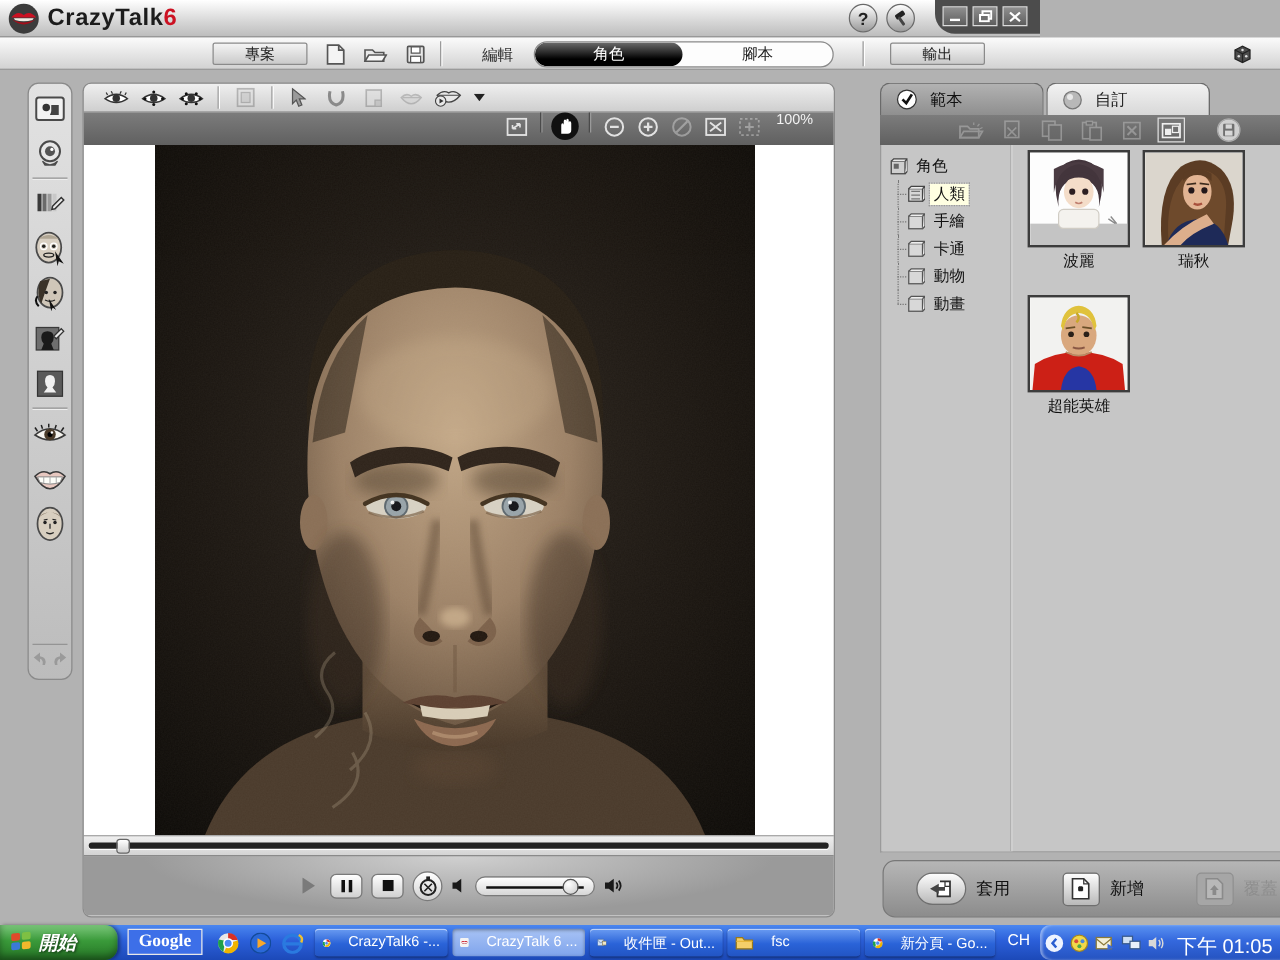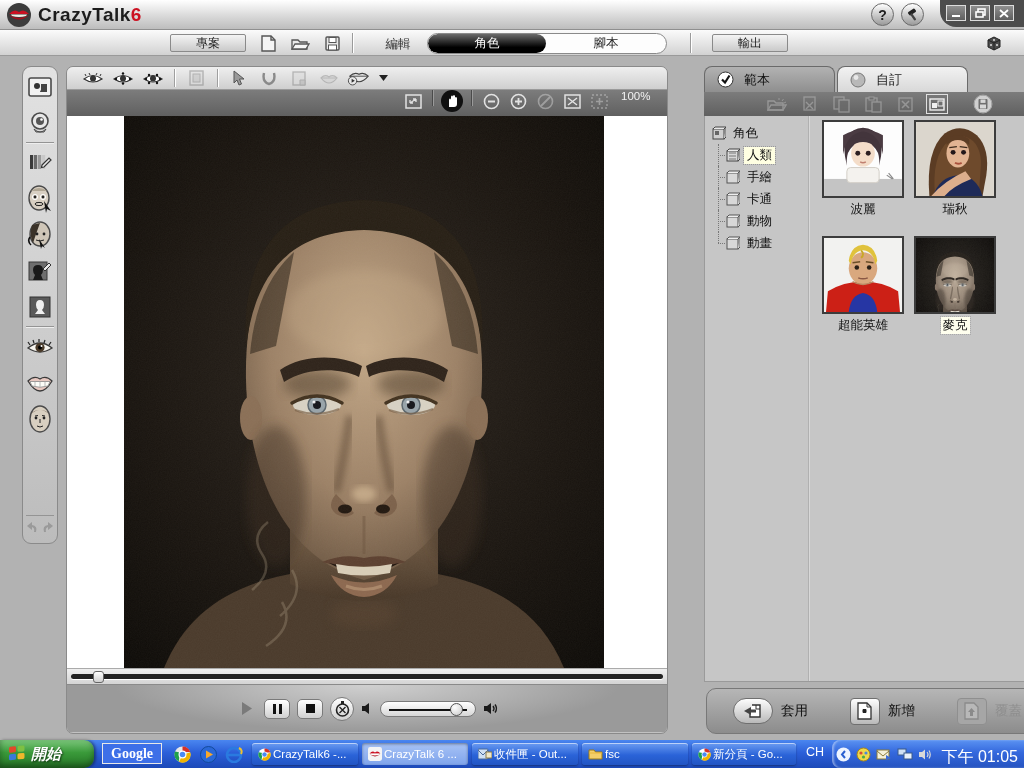--- a/index.html
+++ b/index.html
@@ -1,20 +1,20 @@
 <!DOCTYPE html>
 <html><head>
 <meta charset="utf-8">
 <style>
   * { box-sizing: border-box; margin: 0; padding: 0; }
   html,body { width:1024px; height:768px; overflow:hidden; }
   body { font-family:"Liberation Sans", sans-serif; background:#b2b2b2; position:relative; }
 
   
-  #titlebar { position:absolute; left:0; top:0; width:1024px; height:30px;
+  #titlebar { position:absolute; left:0; top:0; width:832px; height:30px;
     background:linear-gradient(#ffffff,#d6d6d6 60%,#bdbdbd); border-bottom:1px solid #8f8f8f; }
   #app-logo { position:absolute; left:6px; top:2px; width:26px; height:26px; }
   #app-title { position:absolute; left:38px; top:4px; font-size:19px; font-weight:bold; color:#1c1c1c; letter-spacing:0.5px; }
   #app-title .ver { color:#cc1122; }
   .tb-round { position:absolute; top:3px; width:23px; height:23px; border-radius:50%;
     background:linear-gradient(#ffffff,#9a9a9a); border:1px solid #6a6a6a;
     display:flex; align-items:center; justify-content:center; font-weight:bold; font-size:14px; color:#222; cursor:default; }
   #win-corner { position:absolute; right:0; top:0; width:84px; height:27px; background:#4c4c4c; border-bottom-left-radius:16px; }
   .win-btn { position:absolute; top:5px; width:20px; height:16px; background:linear-gradient(#8f8f8f,#5e5e5e);
     border:1px solid #dcdcdc; display:flex; align-items:center; justify-content:center; }
@@ -117,21 +117,21 @@
   #start-btn { position:absolute; left:0; top:0; width:94px; height:28px; border-radius:0 10px 10px 0;
     background:linear-gradient(#7bc77b,#3a9a3a 45%,#257425); box-shadow:inset 0 -3px 6px rgba(0,0,0,.35), 2px 0 3px rgba(0,0,0,.4);
     display:flex; align-items:center; gap:5px; padding-left:8px; color:#fff; font-size:15px; font-weight:bold; font-style:italic;
     text-shadow:1px 1px 2px rgba(0,0,0,.6); }
   #google-box { position:absolute; left:102px; top:3px; width:60px; height:21px; background:#3d6fe8;
     border:1px solid #e8e8e8; display:flex; align-items:center; justify-content:center;
     color:#fff; font-family:"Liberation Serif", serif; font-size:14px; font-weight:bold; }
   .ql-ico { position:absolute; top:4px; width:20px; height:20px; display:flex; align-items:center; justify-content:center; }
   .task { position:absolute; top:3px; height:22px; border-radius:3px;
     background:linear-gradient(#6b9cf2,#2a63d8 55%,#2255c4); box-shadow:inset 0 1px 0 rgba(255,255,255,.55), 0 1px 2px rgba(0,0,0,.35);
-    color:#fff; font-size:11.5px; display:flex; align-items:center; gap:2px; padding:0 6px; white-space:nowrap; overflow:hidden; }
+    color:#fff; font-size:11.5px; display:flex; align-items:center; gap:14px; padding:0 6px; white-space:nowrap; overflow:hidden; }
   .task.active { background:linear-gradient(#a8c3f5,#7fa4ec); box-shadow:inset 0 1px 3px rgba(0,0,0,.4); color:#fff; }
   #tray { position:absolute; left:832px; top:0; width:192px; height:28px;
     background:linear-gradient(#5a92f2,#3468dd 45%,#2553c0); box-shadow:inset 2px 0 2px rgba(255,255,255,.4); border-radius:8px 0 0 8px;
     display:flex; align-items:center; gap:5px; padding-left:4px; }
   #lang-ind { position:absolute; left:806px; top:5px; color:#fff; font-size:12.5px; }
   #tray-time { position:absolute; right:6px; top:7px; color:#fff; font-size:16px; }
 </style>
 </head>
 <body>
 
@@ -746,28 +746,20 @@
         <span class="thumb-label">瑞秋</span>
       </div>
       <div class="thumb-cell" style="left:8px; top:120px">
         <div class="thumb">
             <svg viewBox="0 0 82 78">
               <use href="#thumb-hero"></use>
             </svg>
           </div>
         <span class="thumb-label">超能英雄</span>
       </div>
-      <div class="thumb-cell" style="left:100px; top:120px">
-        <div class="thumb">
-            <svg viewBox="0 0 480 552" preserveAspectRatio="xMidYMin slice" style="filter:saturate(.55) brightness(1.05)">
-              <use href="#face-scene"></use>
-            </svg>
-          </div>
-        <span class="thumb-label thumb-label-sel">麥克</span>
-      </div>
     </div>
   </div>
   <div id="rp-bottom">
     <span class="rpb-oval">
         <svg width="20" height="16" viewBox="0 0 20 16">
           <path d="M9,2 L17,2 L17,14 L7,14 L7,9" fill="#fff" stroke="#333" stroke-width="1.4"></path>
           <path d="M13,2 L13,6 L17,6" fill="none" stroke="#333"></path>
           <path d="M1,8 L8,4 L8,6.5 L13,6.5 L13,9.5 L8,9.5 L8,12 Z" fill="#444"></path>
         </svg>
       </span>

